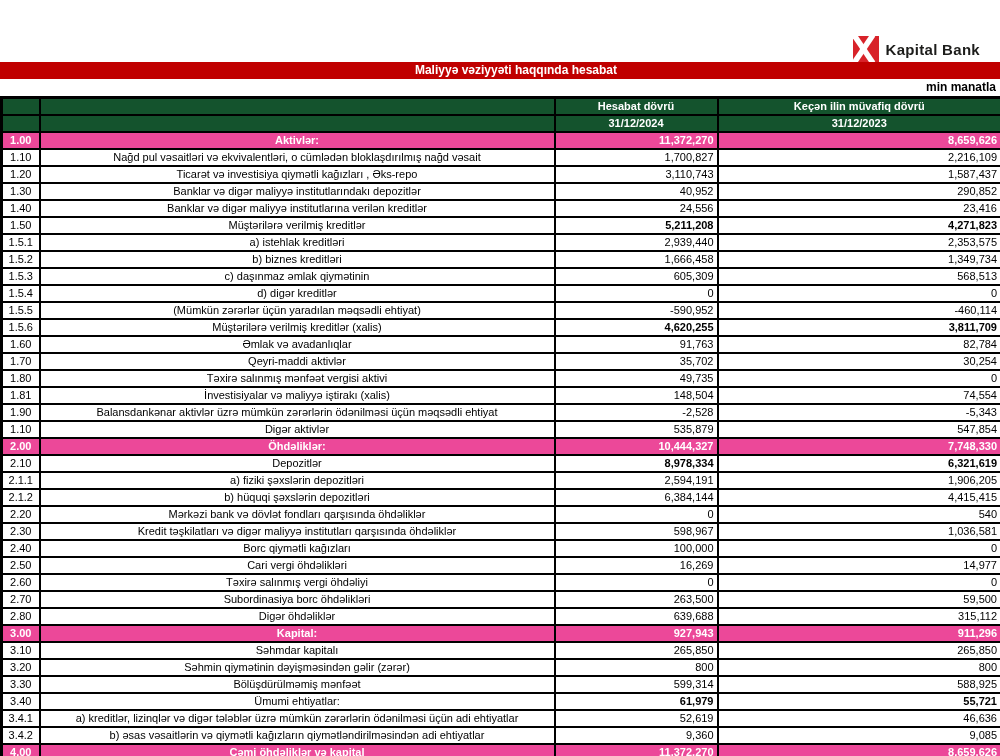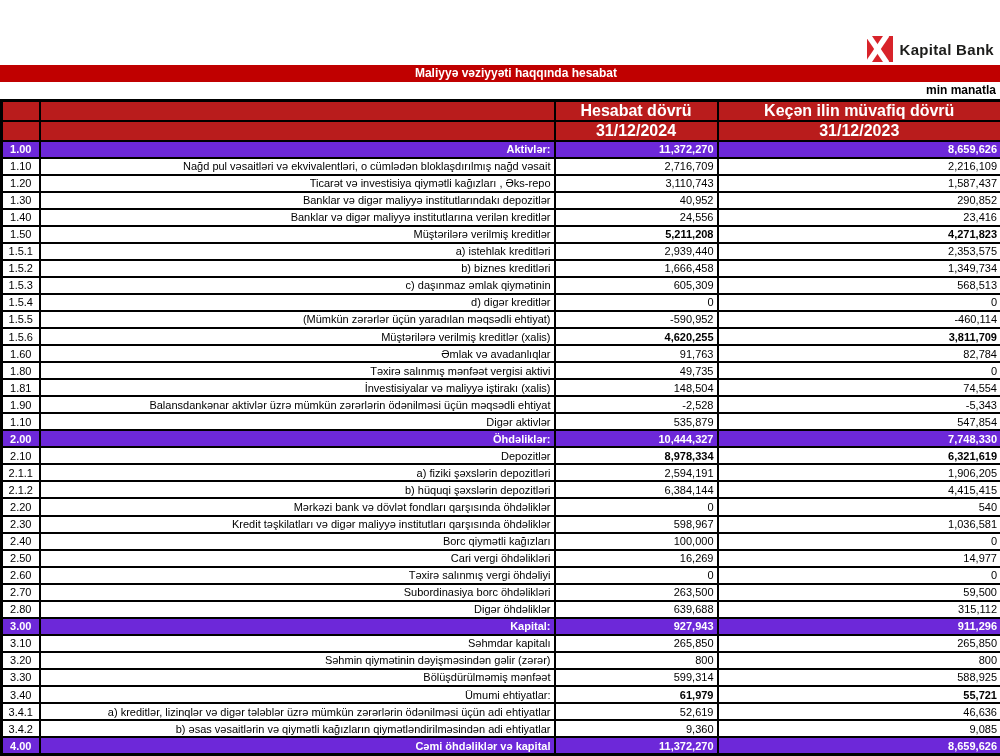--- a/index.html
+++ b/index.html
@@ -1,42 +1,42 @@
 <!DOCTYPE html>
 <html><head>
 <meta charset="utf-8">
 <style>
   html,body { margin:0; padding:0; background:#ffffff; }
   body { width:1000px; height:756px; font-family:"Liberation Sans", sans-serif; color:#000; overflow:hidden; }
   .page { width:1000px; height:756px; display:flex; flex-direction:column; }
 
   
-  .logo-row { height:30px; display:flex; justify-content:flex-end; align-items:flex-start; padding-right:6px; box-sizing:border-box;margin-top:36px; }
+  .logo-row { height:30px; display:flex; justify-content:flex-end; align-items:flex-end; padding-right:20px; box-sizing:border-box;margin-top:36px; }
   .logo { display:flex; align-items:center; gap:7px; }
   .logo svg { display:block; }
   .logo-text { font-size:15px; font-weight:bold; color:#1d1d1b; letter-spacing:0.3px; }
 
   
   .banner { height:17px; line-height:17px; background:#C00000; color:#fff; font-size:12px; font-weight:bold; text-align:center;padding-left:32px; }
 
   
   .unit { height:17px; line-height:17px; text-align:right; font-size:12px; font-weight:bold; padding-right:4px;padding-left:26px; }
 
   
   table { width:1000px; height:692px; border-collapse:collapse; table-layout:fixed; border:3px solid #000; font-size:11px; }
   col.c1 { width:38px; }
   col.c2 { width:515px; }
   col.c3 { width:163px; }
   col.c4 { width:284px; }
   th, td { border:2px solid #000; padding:0 3px; overflow:hidden; white-space:nowrap; box-sizing:border-box; height:17px; }
-  thead th { background:#b91c1c; color:#fff; font-weight:bold; text-align:center; font-size:16px; }
+  thead th { background:#14532d; color:#fff; font-weight:bold; text-align:center; font-size:11px; }
   td.c-no { text-align:center; padding:0 2px; }
-  td.c-label { text-align:right; }
+  td.c-label { text-align:center; }
   td.c-val { text-align:right; }
-  tr.red-row td { background:#6d28d9; color:#fff; font-weight:bold;margin-top:26px; }
+  tr.red-row td { background:#ec4899; color:#fff; font-weight:bold;margin-top:26px; }
   tr.subtotal td.c-val { font-weight:bold; }
 </style>
 </head>
 <body>
 
 <div class="page">
 
   <div class="logo-row">
     <div class="logo">
       <span>
@@ -80,21 +80,21 @@
     <tbody id="tbody">
         <tr class="red-row">
           <td class="c-no">1.00</td>
           <td class="c-label">Aktivlər:</td>
           <td class="c-val">11,372,270</td>
           <td class="c-val">8,659,626</td>
         </tr>
         <tr>
           <td class="c-no">1.10</td>
           <td class="c-label">Nağd pul vəsaitləri və  ekvivalentləri, o cümlədən bloklaşdırılmış nağd vəsait</td>
-          <td class="c-val">2,716,709</td>
+          <td class="c-val">1,700,827</td>
           <td class="c-val">2,216,109</td>
         </tr>
         <tr>
           <td class="c-no">1.20</td>
           <td class="c-label">Ticarət və investisiya qiymətli kağızları , Əks-repo</td>
           <td class="c-val">3,110,743</td>
           <td class="c-val">1,587,437</td>
         </tr>
         <tr>
           <td class="c-no">1.30</td>
@@ -150,20 +150,26 @@
           <td class="c-val">4,620,255</td>
           <td class="c-val">3,811,709</td>
         </tr>
         <tr>
           <td class="c-no">1.60</td>
           <td class="c-label">Əmlak və avadanlıqlar</td>
           <td class="c-val">91,763</td>
           <td class="c-val">82,784</td>
         </tr>
         <tr>
+          <td class="c-no">1.70</td>
+          <td class="c-label">Qeyri-maddi aktivlər</td>
+          <td class="c-val">35,702</td>
+          <td class="c-val">30,254</td>
+        </tr>
+        <tr>
           <td class="c-no">1.80</td>
           <td class="c-label">Təxirə salınmış mənfəət vergisi aktivi</td>
           <td class="c-val">49,735</td>
           <td class="c-val">0</td>
         </tr>
         <tr>
           <td class="c-no">1.81</td>
           <td class="c-label">İnvestisiyalar və maliyyə iştirakı (xalis)</td>
           <td class="c-val">148,504</td>
           <td class="c-val">74,554</td>

